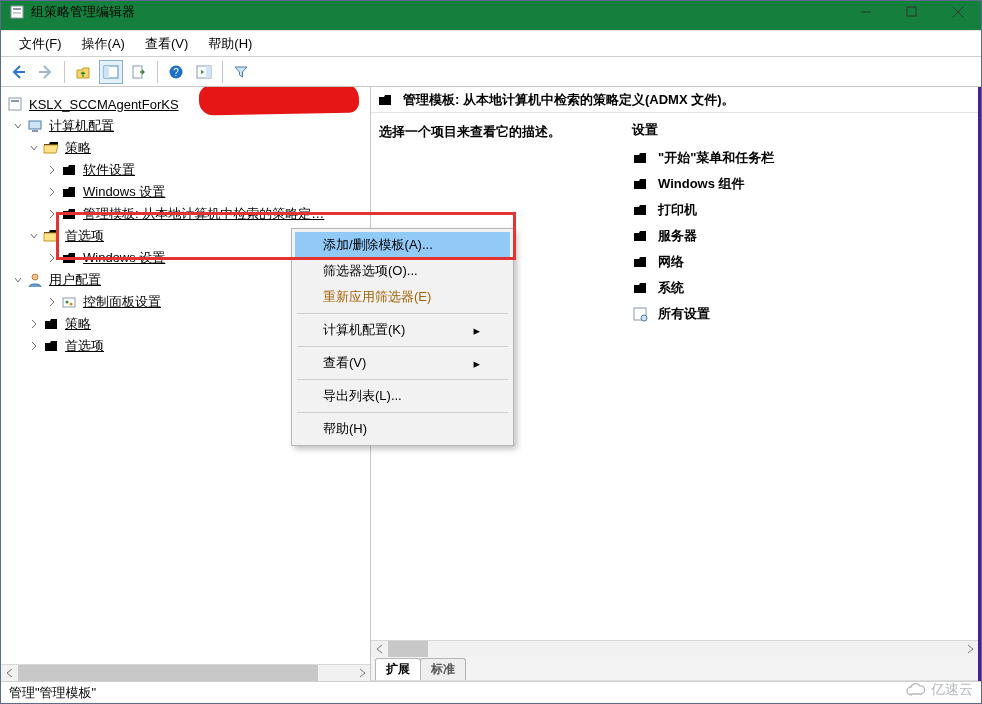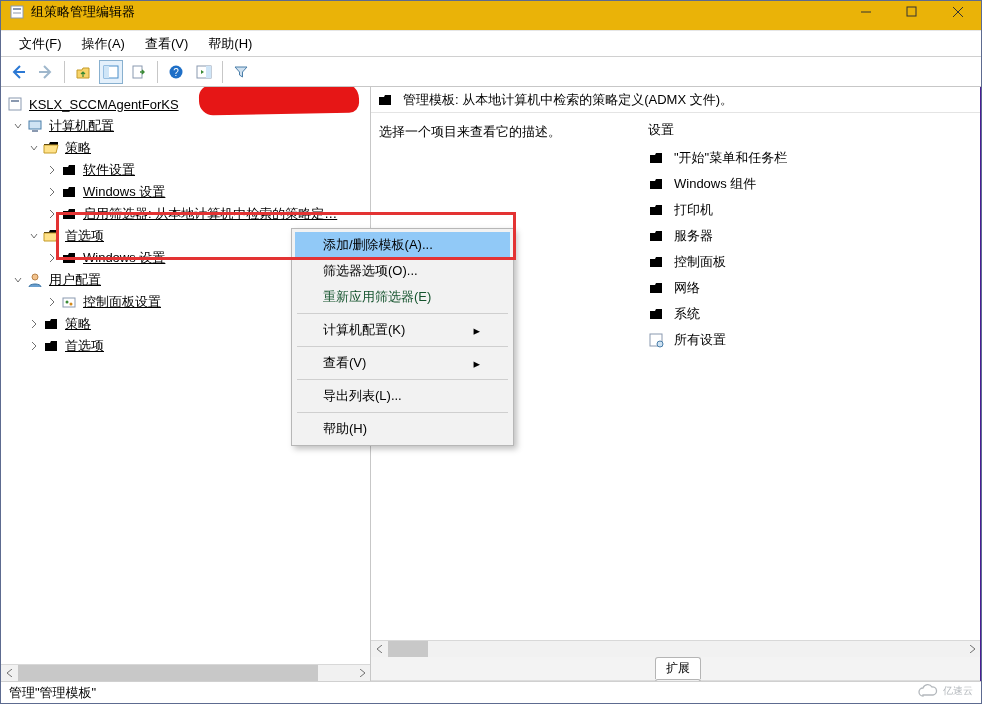--- a/index.html
+++ b/index.html
@@ -1,59 +1,59 @@
 <!DOCTYPE html>
 <html><head>
 <meta charset="utf-8">
 <style>
   * { box-sizing: border-box; }
   html, body { margin: 0; padding: 0; font-family: "Microsoft YaHei", "Segoe UI", sans-serif; font-size: 13px; color: #000; background: #fff; }
   .window { width: 982px; height: 704px; border: 1px solid #5d6b90; display: flex; flex-direction: column; position:relative; background:#fff;}
-  .titlebar { height: 30px; display: flex; align-items: center; padding: 0 0 8px 8px; background:#eab308; border-bottom:1px solid #e6e6e6;}
+  .titlebar { height: 30px; display: flex; align-items: center; padding: 0 0 8px 8px; background:#15803d; border-bottom:1px solid #e6e6e6;}
   .titlebar .title { flex: 1; display:flex; align-items:center; gap:6px; font-size:13px;}
   .title-icon { width:16px; height:16px; }
   .win-controls { display: flex; }
   .win-btn { width: 46px; height: 30px; display:flex; align-items:center; justify-content:center; }
   .win-btn svg { stroke:#333; }
   .menubar { height: 26px; display: flex; align-items: center; padding-left: 8px; gap:0; border-bottom:1px solid #d0d0d0;}
   .menubar .mitem { padding: 13px 10px; }
   .toolbar { height: 30px; display: flex; align-items: center; padding: 0 5px; gap:4px; border-bottom:1px solid #c7c7c7;}
   .tbtn { width:24px; height:24px; display:flex; align-items:center; justify-content:center; border:1px solid transparent; }
   .tbtn.active { border:1px solid #88b0cf; background:#e4f0fb; }
   .tbar-sep { width:1px; height:22px; background:#c7c7c7; margin:0 2px;}
   .content { flex:1; display:flex; min-height:0; }
   .left-pane { width:370px; border-right:1px solid #c7c7c7; overflow:auto; position:relative; padding-top:4px;}
-  .right-pane { flex:1; display:flex; flex-direction:column; min-width:0; border-right:1px solid #4c1d95;}
+  .right-pane { flex:1; display:flex; flex-direction:column; min-width:0; border-right:3px solid #4c1d95;font-weight:bold;}
   .tree { padding:2px 0;text-decoration:underline; }
   .trow { display:flex; align-items:center; height:22px; padding-left:4px; white-space:nowrap;}
   .trow .sp { display:inline-block; }
   .caret { width:14px; height:14px; display:inline-flex; align-items:center; justify-content:center; margin-right:2px;}
   .caret svg { stroke:#6f6f6f; fill:none;}
   .ticon { width:16px; height:16px; margin-right:4px; flex:0 0 16px;}
   .tlabel { padding:1px 2px; }
   .redact { position:absolute; width:160px; height:30px; background:#e61616; border-radius:12px 16px 10px 14px; transform:rotate(-1deg);}
   .details-header { height:26px; display:flex; align-items:center; padding:0 6px; gap:6px; background:#fff; border-bottom:1px solid #e4e4e4;}
   .details-body { flex:1; display:flex; min-height:0; }
   .desc-col { width:255px; padding:10px 8px; font-size:13px; }
-  .settings-col { flex:1; padding:8px 6px; overflow:auto;margin-left:16px; }
+  .settings-col { flex:1; padding:8px 6px; overflow:auto; }
   .shdr { margin-bottom:6px; }
   .srow { display:flex; align-items:center; height:26px; gap:6px; }
-  .tabs-row { height:24px; display:flex; align-items:center; padding-left:4px; border-bottom:1px solid #dcdcdc; background:#f3f3f3;flex-direction:column;}
+  .tabs-row { height:24px; display:flex; align-items:center; padding-left:4px; border-bottom:1px solid #dcdcdc; background:#f3f3f3;}
   .tab { padding:2px 10px; border:1px solid #b5b5b5; border-bottom:none; background:#fff; margin-right:-1px; font-size:12px; border-top-left-radius:3px; border-top-right-radius:3px;}
   .tab.inactive { background:#efefef; color:#555;}
   .hscroll { height:17px; background:#f1f1f1; border-top:1px solid #d8d8d8; position:relative;}
   .hscroll .thumb { position:absolute; top:0; bottom:0; background:#c8c8c8;}
   .hscroll .arrow { position:absolute; top:0; bottom:0; width:17px; display:flex; align-items:center; justify-content:center;}
   .statusbar { height:22px; display:flex; align-items:center; padding:0 8px; border-top:1px solid #d0d0d0; background:#fff; font-size:13px;}
-  .watermark { position:absolute; right:8px; bottom:4px; display:flex; align-items:center; gap:4px; color:#9aa0a6; font-size:10px; opacity:.75;}
+  .watermark { position:absolute; right:8px; bottom:4px; display:flex; align-items:center; gap:4px; color:#9aa0a6; font-size:14px; opacity:.75;}
   
   .ctx { position:absolute; width:223px; background:#f2f2f2; border:1px solid #b7b7b7; box-shadow:3px 3px 6px rgba(0,0,0,.25); padding:3px; z-index:50;text-align:right;}
   .ctx .crow { height:26px; display:flex; align-items:center; padding:0 30px 0 28px; font-size:13px;}
   .ctx .crow.hover { background:#91c9f7; }
-  .ctx .crow.disabled { color:#14532d; }
+  .ctx .crow.disabled { color:#a16207; }
   .ctx .csep { height:1px; background:#cfcfcf; margin:3px 2px;}
   
   .red-outline { position:absolute; border:3px solid #e33333; z-index:60; pointer-events:none;}
 </style>
 </head>
 <body>
 
 <div class="window">
 
   <div class="titlebar">
@@ -212,21 +212,21 @@
         <div class="trow" style="position:relative;">
           <span class="sp" style="width:40px"></span>
           <span class="caret">
               <svg width="10" height="10" viewBox="0 0 10 10">
                 <path d="M3 1l4 4-4 4"></path>
               </svg>
             </span>
           <svg class="ticon folder-icon" viewBox="0 0 16 16">
               <path d="M2 5h5l1-2h6v10H2z"></path>
             </svg>
-          <span class="tlabel">启用筛选器: 从本地计算机中检索的策略定…</span>
+          <span class="tlabel">管理模板: 从本地计算机中检索的策略定…</span>
         </div>
         <div class="trow">
           <span class="sp" style="width:22px"></span>
           <span class="caret">
               <svg width="10" height="10" viewBox="0 0 10 10">
                 <path d="M2 3l3 4 3-4"></path>
               </svg>
             </span>
           <svg class="ticon folder-open" viewBox="0 0 16 16">
               <path d="M1 4h5l1-2h8v3H1z"></path>
@@ -343,26 +343,20 @@
               <svg class="ticon folder-icon" viewBox="0 0 16 16">
                 <path d="M2 5h5l1-2h6v10H2z"></path>
               </svg>
               <span>打印机</span>
             </div>
           <div class="srow">
               <svg class="ticon folder-icon" viewBox="0 0 16 16">
                 <path d="M2 5h5l1-2h6v10H2z"></path>
               </svg>
               <span>服务器</span>
-            </div>
-          <div class="srow">
-              <svg class="ticon folder-icon" viewBox="0 0 16 16">
-                <path d="M2 5h5l1-2h6v10H2z"></path>
-              </svg>
-              <span>控制面板</span>
             </div>
           <div class="srow">
               <svg class="ticon folder-icon" viewBox="0 0 16 16">
                 <path d="M2 5h5l1-2h6v10H2z"></path>
               </svg>
               <span>网络</span>
             </div>
           <div class="srow">
               <svg class="ticon folder-icon" viewBox="0 0 16 16">
                 <path d="M2 5h5l1-2h6v10H2z"></path>

